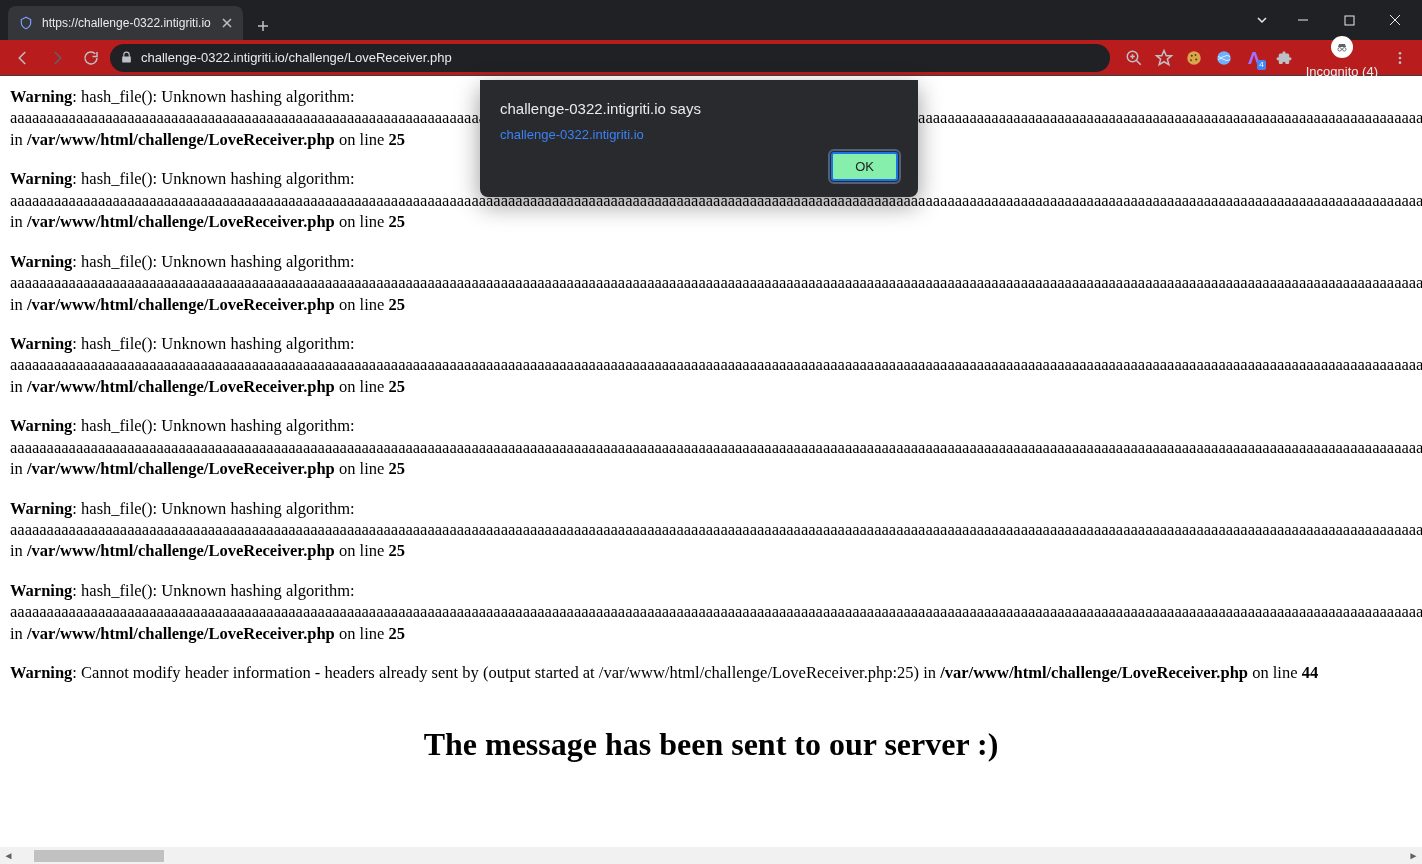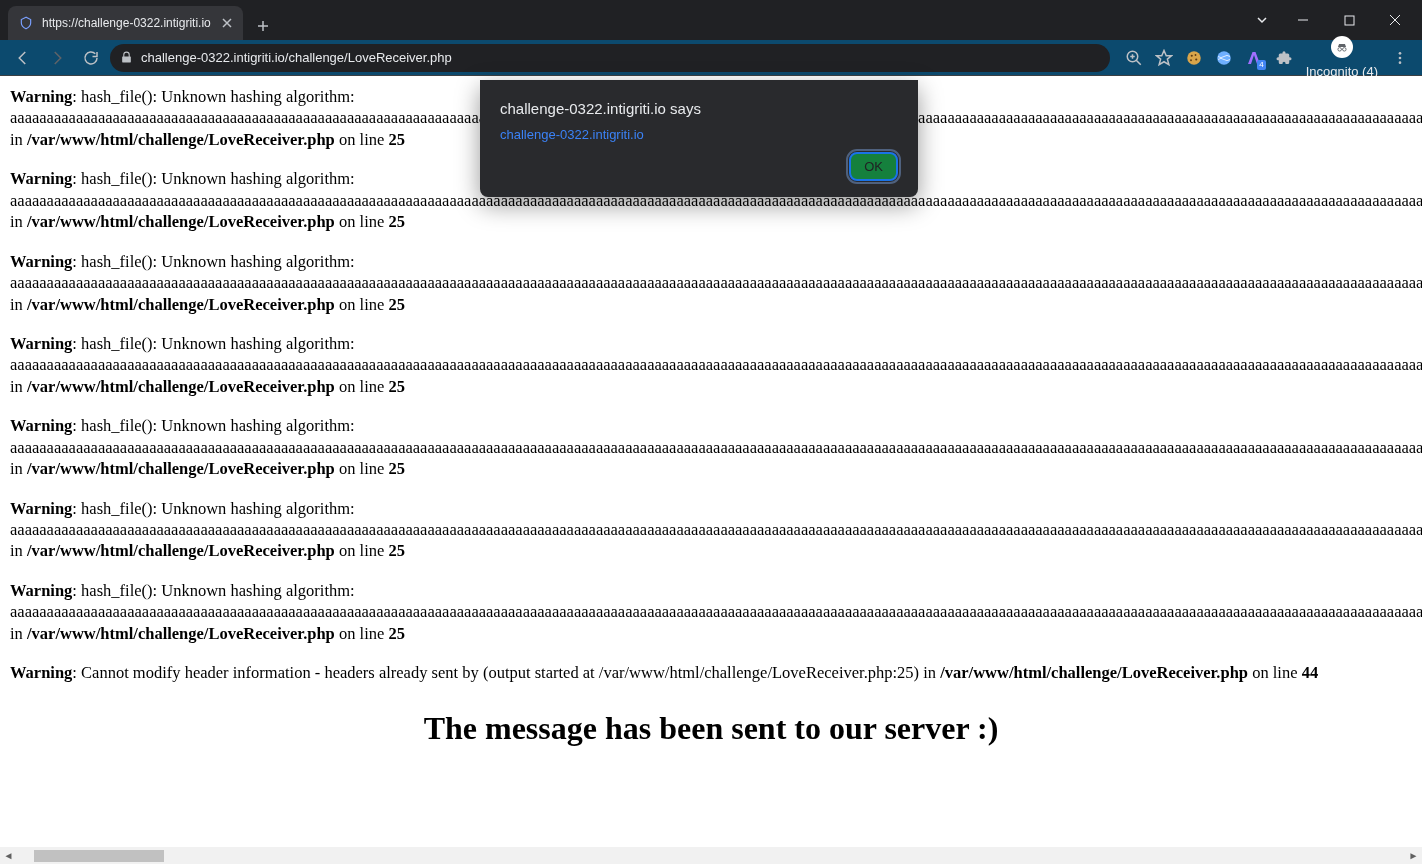--- a/index.html
+++ b/index.html
@@ -55,21 +55,21 @@
       display:flex; align-items:center; height:40px; padding-right:4px;
     }
     .win-btn {
       width: 46px; height: 32px; display:flex; align-items:center; justify-content:center;
       color:#e8eaed; cursor:pointer;
     }
     .win-btn.chev { width: 36px; }
     
     .addrbar {
       height: 36px;
-      background: #0c4a6e;
+      background: #b91c1c;
       display: flex;
       align-items: center;
       padding: 0 8px;
       gap: 4px;
       border-bottom: 1px solid #3c4043;
     }
     .nav-btn {
       width: 30px; height: 30px; display:flex; align-items:center; justify-content:center;
       color:#bdc1c6; border-radius:50%; cursor:pointer;
     }
@@ -126,21 +126,21 @@
       white-space: nowrap;
     }
     .page-content .warn-block {
       margin-bottom: 18px;
     }
     .page-content b { font-weight: bold; }
     .page-content h1 {
       font-size: 32px;
       font-weight: bold;
       text-align: center;
-      margin-top: 24px;
+      margin-top: 40px;
       white-space: normal;
     }
     .header-warning {
       white-space: normal;
       margin-bottom: 18px;
     }
     
     .h-scrollbar {
       position:absolute; left:0; right:0; bottom:0; height:17px;
       background:#f1f1f1; display:flex; align-items:center;
@@ -162,24 +162,24 @@
       padding: 20px 20px 16px 20px;
       box-shadow: 0 8px 24px rgba(0,0,0,0.4);
       color:#e8eaed;
       font-family: -apple-system, BlinkMacSystemFont, "Segoe UI", Arial, sans-serif;
       pointer-events:auto;
     }
     .js-dialog .dlg-title { font-size:15px; margin-bottom:10px; }
     .js-dialog .dlg-msg { font-size:13px; color:#3b82f6; margin-bottom:10px; }
     .js-dialog .dlg-buttons { display:flex; justify-content:flex-end; }
     .js-dialog .ok-btn {
-      background:#15803d; color:#202124;
+      background:#86efac; color:#202124;
       border:2px solid #1a73e8;
-      border-radius:8px;
-      padding: 5px 13px;
+      border-radius:3px;
+      padding: 5px 22px;
       font-size:13px;
       cursor:pointer;
       outline: 2px solid rgba(138,180,248,0.4);
       outline-offset: 1px;
     }
     svg { display:block; }
   </style>
 </head>
 <body>
 

